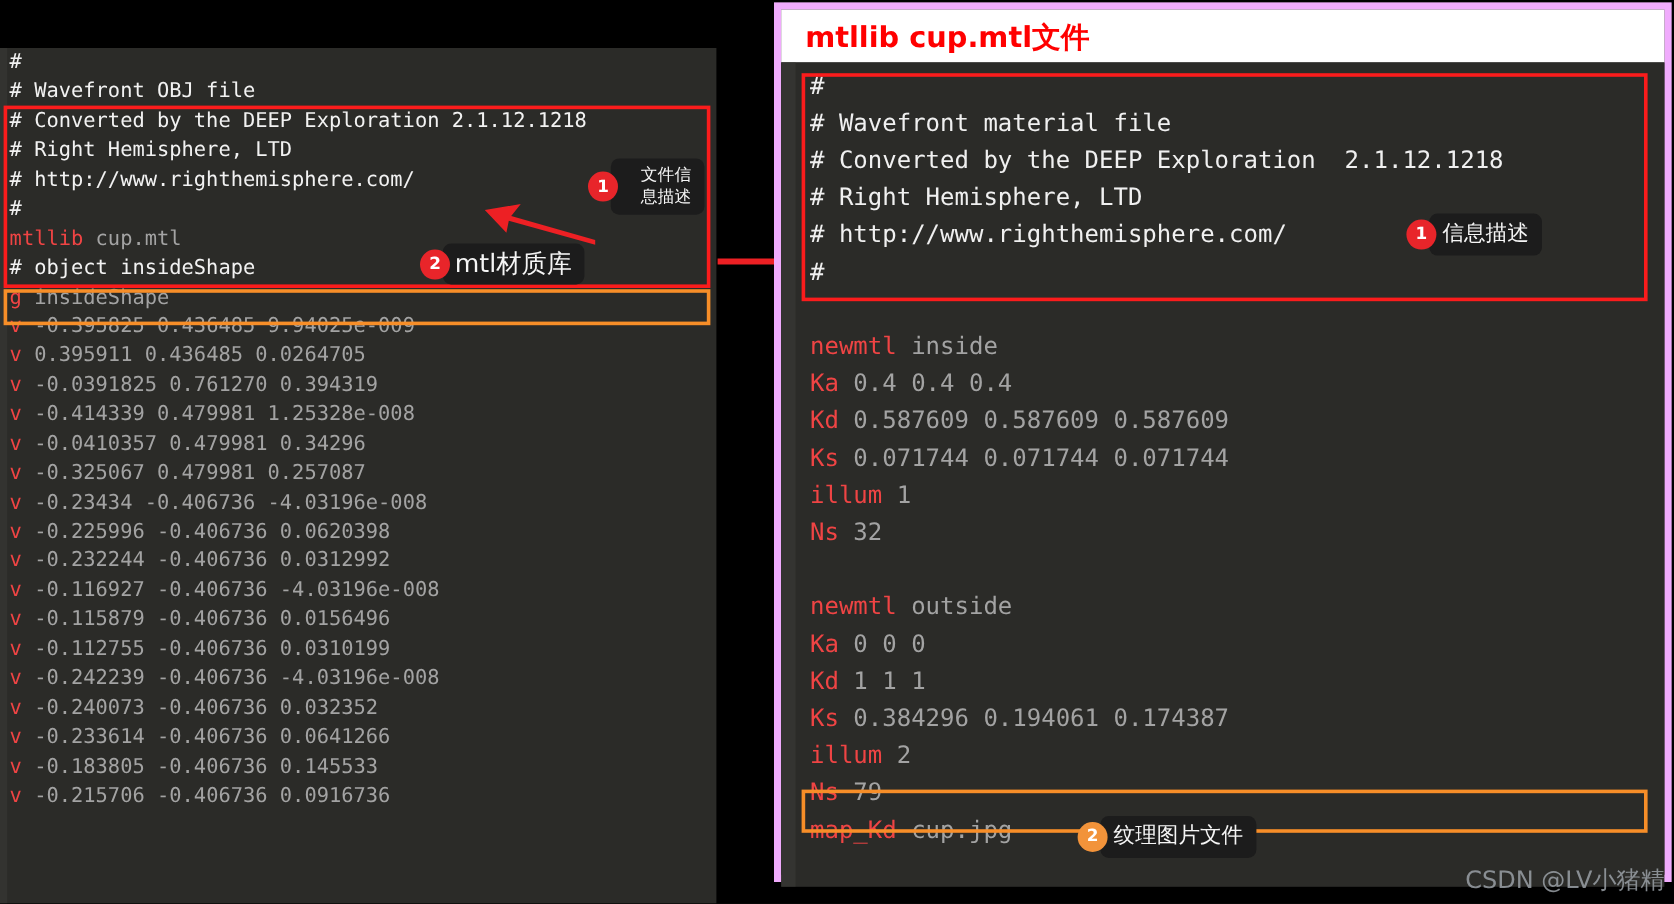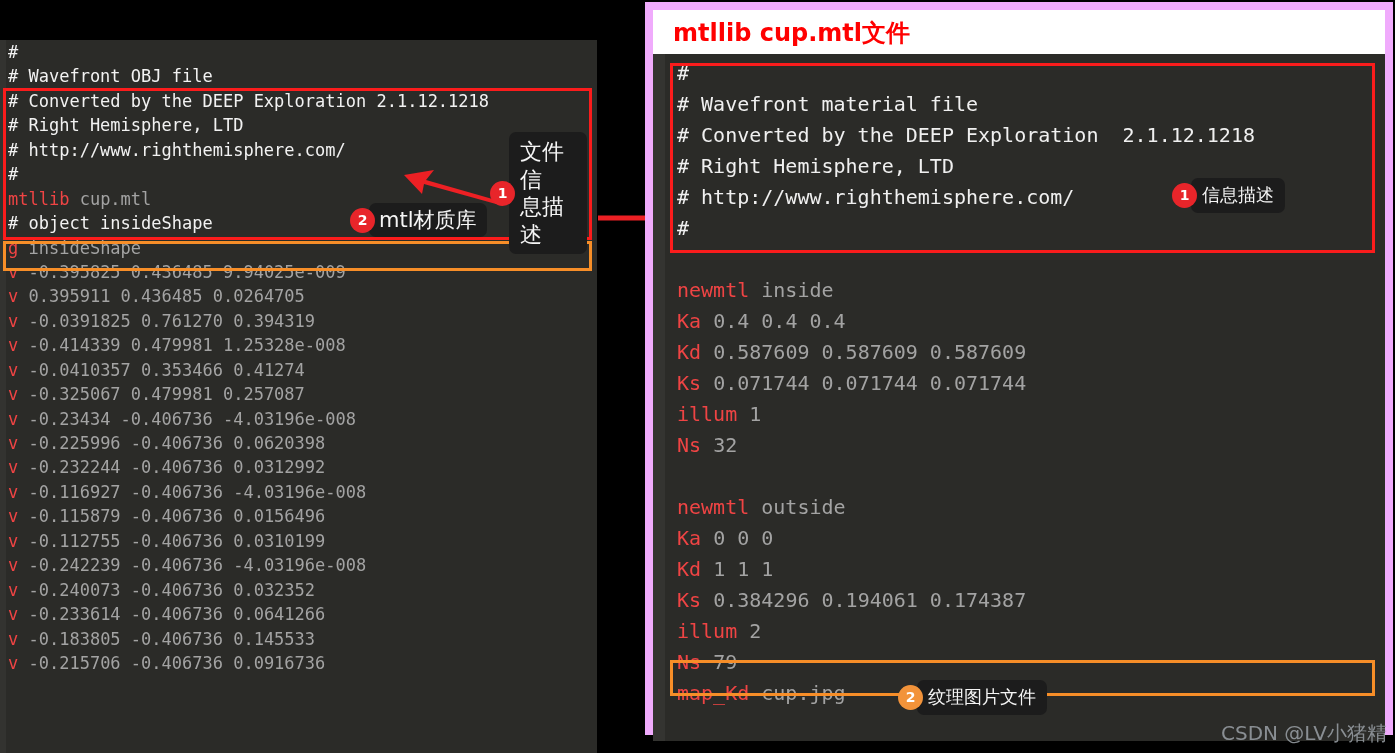--- a/index.html
+++ b/index.html
@@ -72,21 +72,21 @@
     pointer-events: none;
   }
 
   
   #right-panel {
     position: absolute;
     left: 645px;
     top: 2px;
     width: 748px;
     height: 733px;
-    border: 8px solid #f0abfc;
+    border: 6px solid #f0abfc;
     box-sizing: border-box;
     background: #2b2b28;
   }
   #right-title-bar {
     position: absolute;
     left: 0; top: 0;
     width: 100%;
     height: 44px;
     background: #ffffff;
     box-sizing: border-box;
@@ -195,21 +195,21 @@
     position: absolute;
     left: -8px;
     top: 50%;
     transform: translateY(-50%);
     border-top: 8px solid transparent;
     border-bottom: 8px solid transparent;
     border-right: 9px solid #1c1c1c;
   }
 
   #callout-left-1 { left: 490px; top: 132px; align-items: center; }
-  #callout-left-1 .bubble { font-size: 22px; text-align: left; width: 56px; }
+  #callout-left-1 .bubble { font-size: 14px; text-align: right; width: 56px; }
   #callout-left-2 { left: 350px; top: 203px; }
   #callout-left-2 .bubble { font-size: 21px; padding: 4px 10px; }
 
   #callout-right-1 { left: 1172px; top: 178px; }
   #callout-right-2 { left: 898px; top: 680px; }
 
   
   #left-arrow {
     position: absolute;
     left: 400px;
@@ -253,21 +253,21 @@
       <div class="cline tok-comment"># Right Hemisphere, LTD</div>
       <div class="cline tok-comment"># http://www.righthemisphere.com/</div>
       <div class="cline tok-comment">#</div>
       <div class="cline"><span class="tok-key">mtllib</span><span class="tok-num"> cup.mtl</span></div>
       <div class="cline tok-comment"># object insideShape</div>
       <div class="cline"><span class="tok-key">g</span><span class="tok-num"> insideShape</span></div>
       <div class="cline"><span class="tok-key">v</span><span class="tok-num"> -0.395825 0.436485 9.94025e-009</span></div>
       <div class="cline"><span class="tok-key">v</span><span class="tok-num"> 0.395911 0.436485 0.0264705</span></div>
       <div class="cline"><span class="tok-key">v</span><span class="tok-num"> -0.0391825 0.761270 0.394319</span></div>
       <div class="cline"><span class="tok-key">v</span><span class="tok-num"> -0.414339 0.479981 1.25328e-008</span></div>
-      <div class="cline"><span class="tok-key">v</span><span class="tok-num"> -0.0410357 0.353466 0.41274</span></div>
+      <div class="cline"><span class="tok-key">v</span><span class="tok-num"> -0.0410357 0.479981 0.34296</span></div>
       <div class="cline"><span class="tok-key">v</span><span class="tok-num"> -0.325067 0.479981 0.257087</span></div>
       <div class="cline"><span class="tok-key">v</span><span class="tok-num"> -0.23434 -0.406736 -4.03196e-008</span></div>
       <div class="cline"><span class="tok-key">v</span><span class="tok-num"> -0.225996 -0.406736 0.0620398</span></div>
       <div class="cline"><span class="tok-key">v</span><span class="tok-num"> -0.232244 -0.406736 0.0312992</span></div>
       <div class="cline"><span class="tok-key">v</span><span class="tok-num"> -0.116927 -0.406736 -4.03196e-008</span></div>
       <div class="cline"><span class="tok-key">v</span><span class="tok-num"> -0.115879 -0.406736 0.0156496</span></div>
       <div class="cline"><span class="tok-key">v</span><span class="tok-num"> -0.112755 -0.406736 0.0310199</span></div>
       <div class="cline"><span class="tok-key">v</span><span class="tok-num"> -0.242239 -0.406736 -4.03196e-008</span></div>
       <div class="cline"><span class="tok-key">v</span><span class="tok-num"> -0.240073 -0.406736 0.032352</span></div>
       <div class="cline"><span class="tok-key">v</span><span class="tok-num"> -0.233614 -0.406736 0.0641266</span></div>

